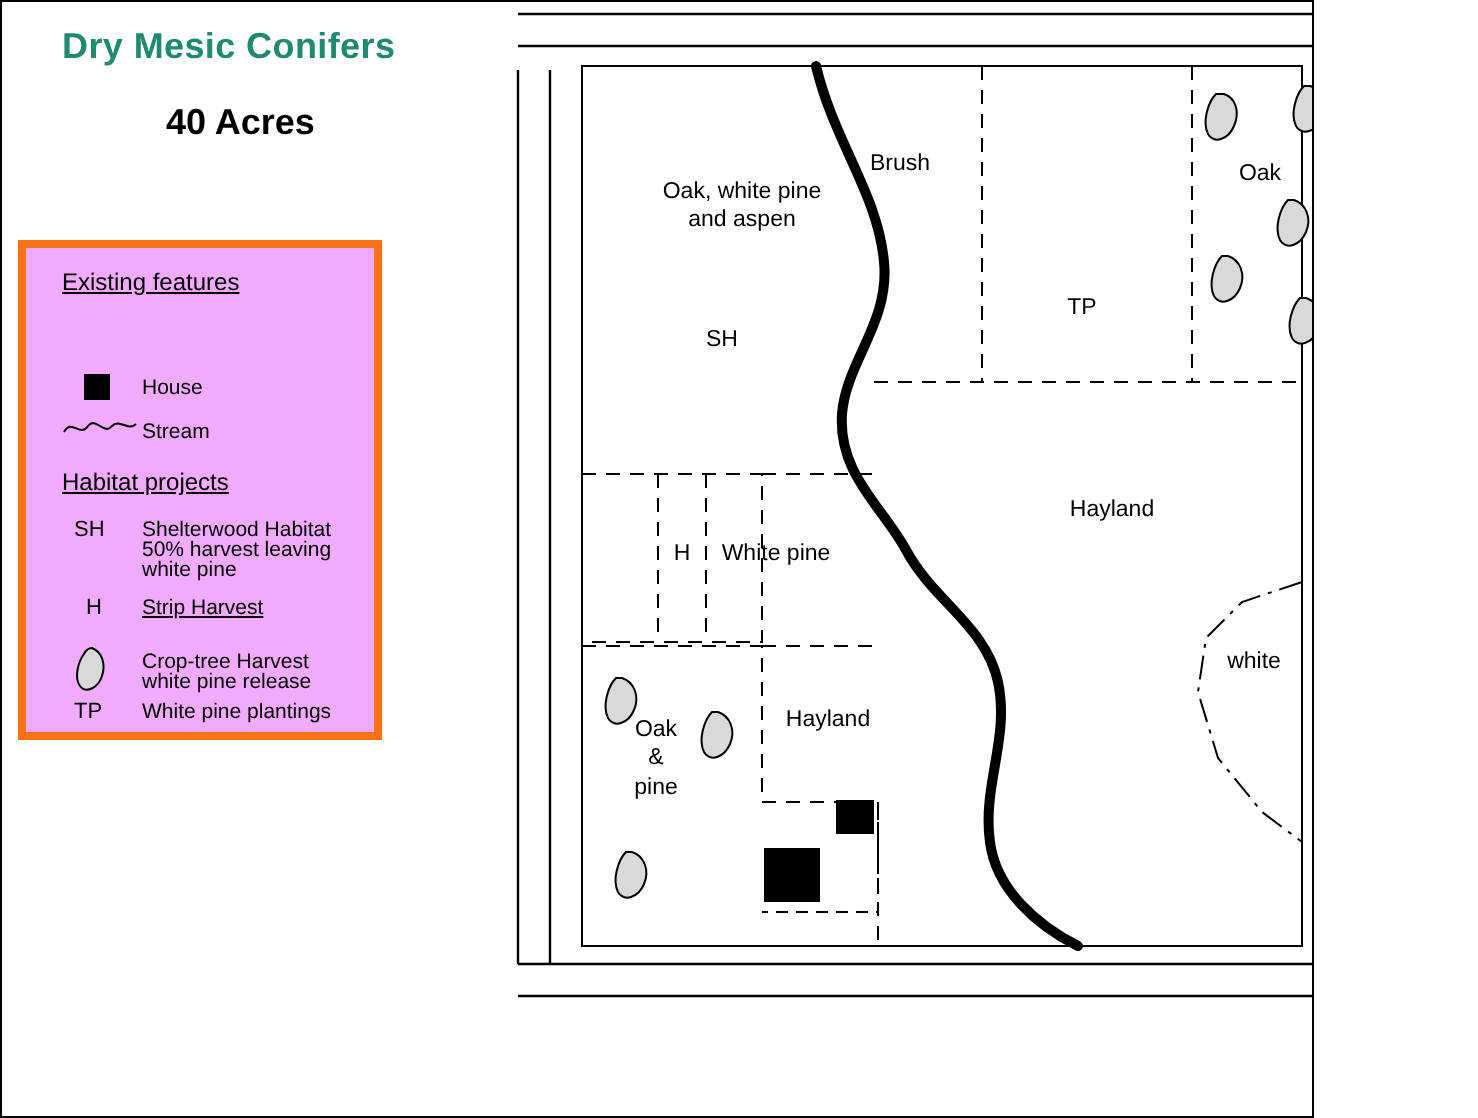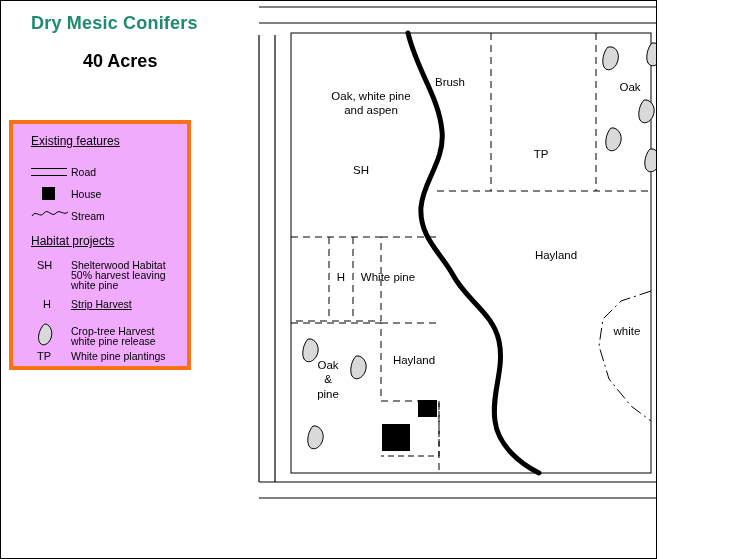--- a/index.html
+++ b/index.html
@@ -126,24 +126,20 @@
 
 <div id="page">
 
   <div class="title">Dry Mesic Conifers</div>
   <div class="subtitle">40 Acres</div>
 
   <div class="legend">
 
     <div class="legend-head lg-head1">Existing features</div>
 
-    <div class="lrow" style="left:0; top:40px; height:18px; width:182px;">
-      <span class="sym-road" style="top:4px;"></span>
-      <span class="lbl" style="top:2px;">Road</span>
-    </div>
 
     <div class="lrow" style="left:0; top:62px; height:20px; width:182px;">
       <span class="sym-house" style="top:1px;"></span>
       <span class="lbl" style="top:2px;">House</span>
     </div>
 
     <div class="lrow" style="left:0; top:84px; height:20px; width:182px;">
       <span class="sym-stream" style="top:0;">
         <svg width="38" height="12" viewBox="0 0 38 12">
           <path d="M1,8 C5,1 9,11 13,5 C17,0 21,10 25,5 C29,1 33,8 37,4" fill="none" stroke="#000" stroke-width="1"></path>

